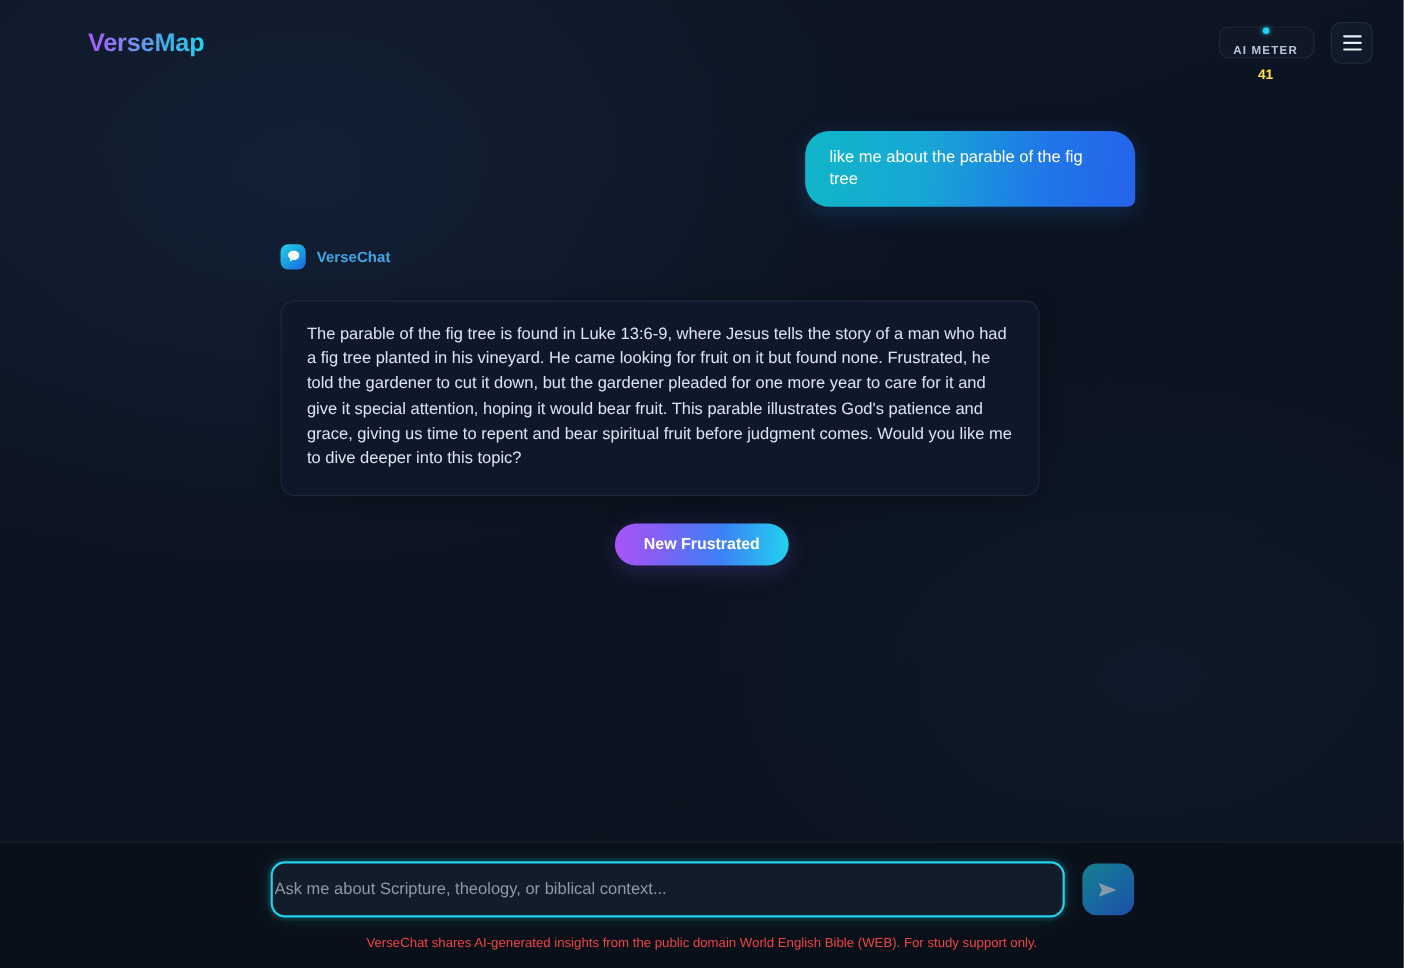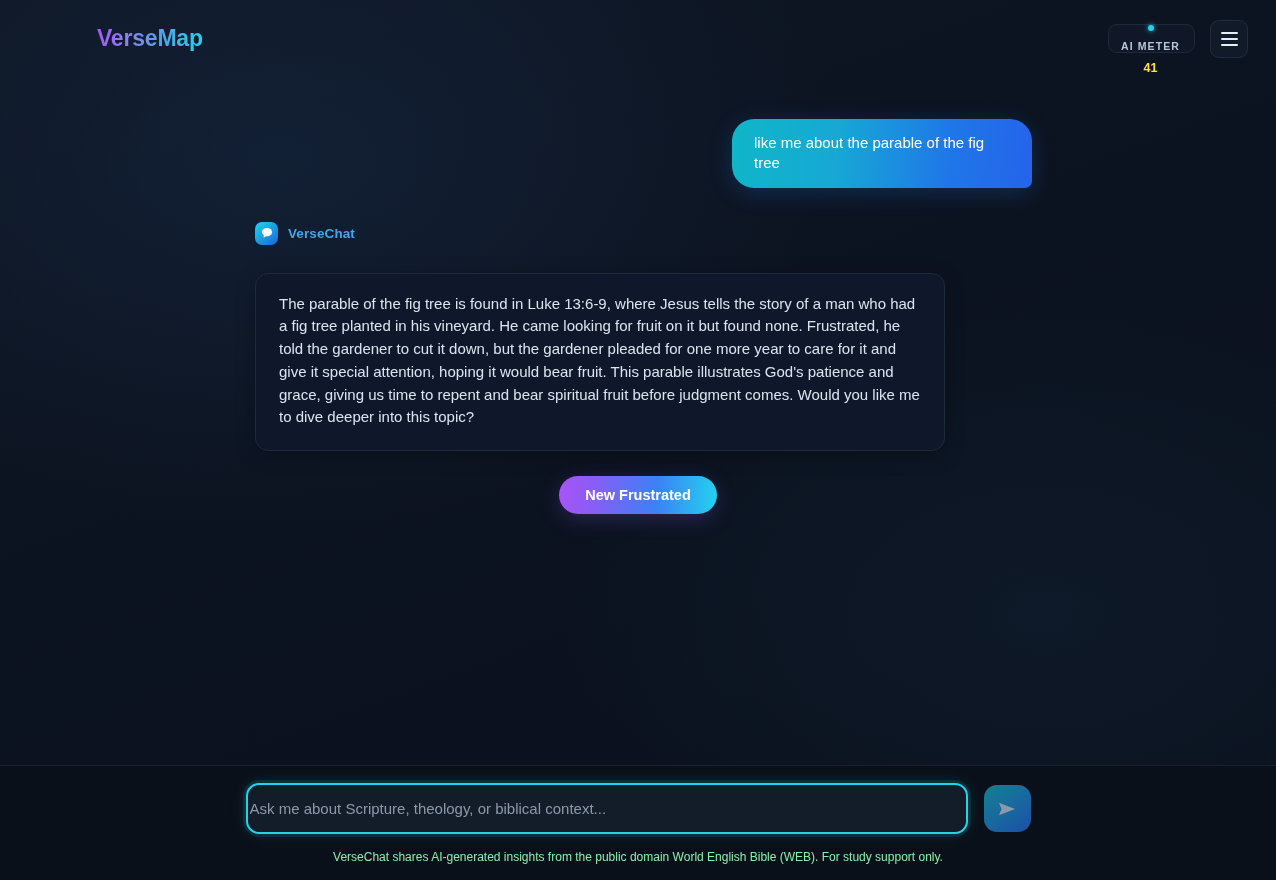--- a/index.html
+++ b/index.html
@@ -16,21 +16,21 @@
       radial-gradient(ellipse 900px 600px at 22% 18%, rgba(30,58,95,0.30) 0%, rgba(13,20,32,0) 62%),
       radial-gradient(ellipse 800px 520px at 82% 70%, rgba(22,52,78,0.22) 0%, rgba(13,20,32,0) 60%),
       linear-gradient(160deg, #0e1624 0%, #0c1320 45%, #0b111d 100%);
     color: #e8eef6;
     position: relative;
   }
 
   
   .header {
     position: absolute;
-    top: 0; left: 17px; right: 0;
+    top: 0; left: 0; right: 0;
     height: 77px;
     display: flex;
     align-items: center;
     justify-content: space-between;
     padding: 0 28px 0 80px;
     z-index: 20;
   }
 
   .logo {
     font-size: 23px;
@@ -242,21 +242,21 @@
     display: flex;
     align-items: center;
     justify-content: center;
     cursor: pointer;
   }
   .send-btn svg { display: block; }
 
   .disclaimer {
     margin-top: 16px;
     font-size: 12px;
-    color: #86efac;
+    color: #ef4444;
     text-align: center;
   }
 </style>
 </head>
 <body>
 
 <div class="header">
   <div class="logo">VerseMap</div>
 
   <div class="header-right">

